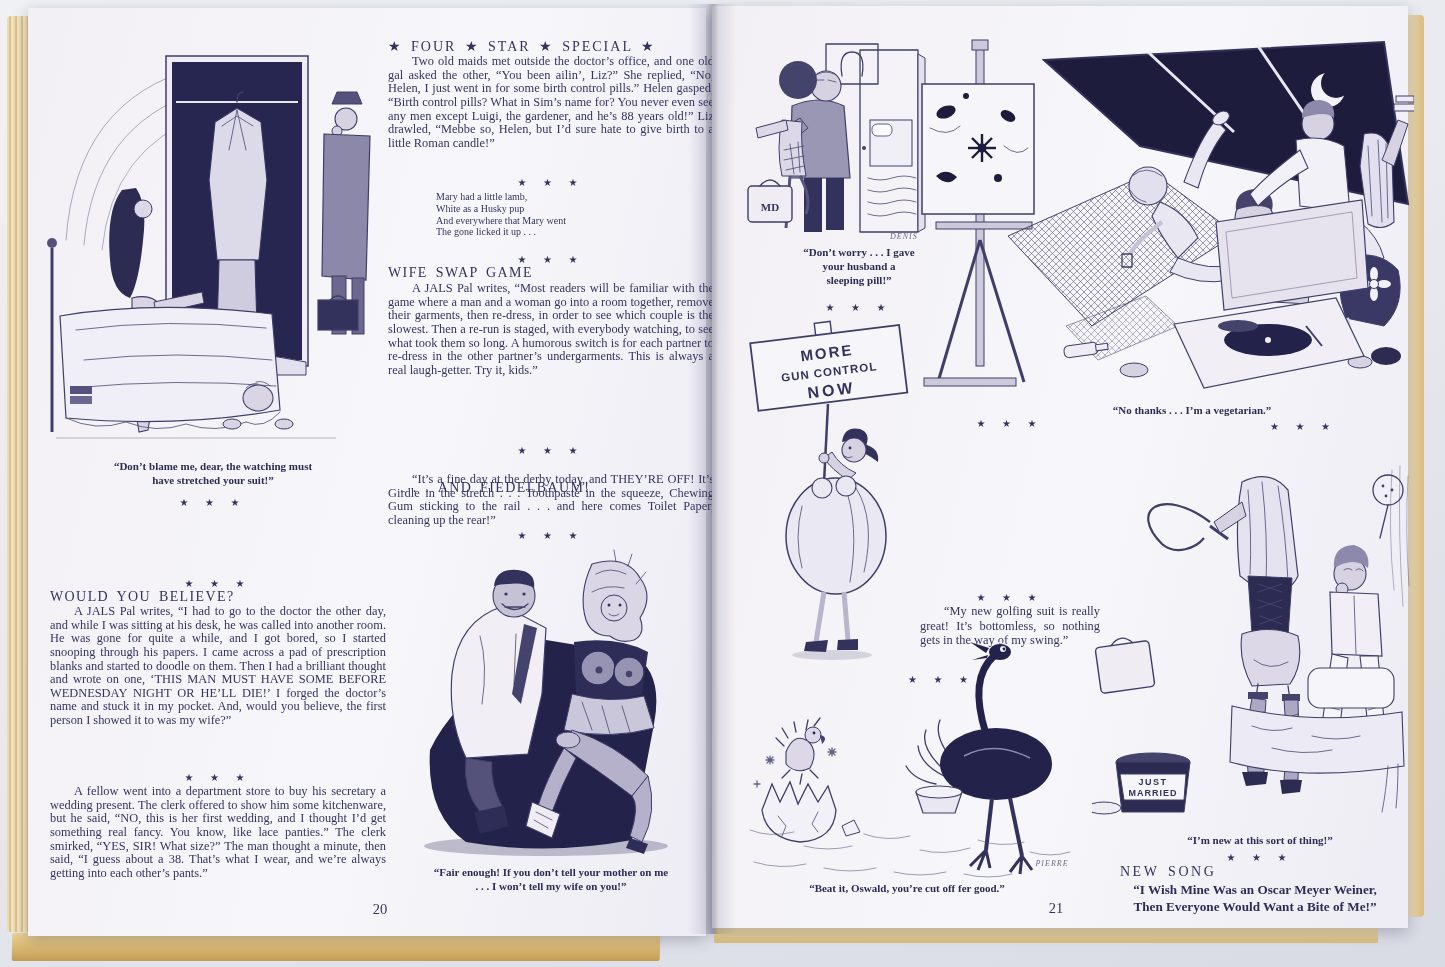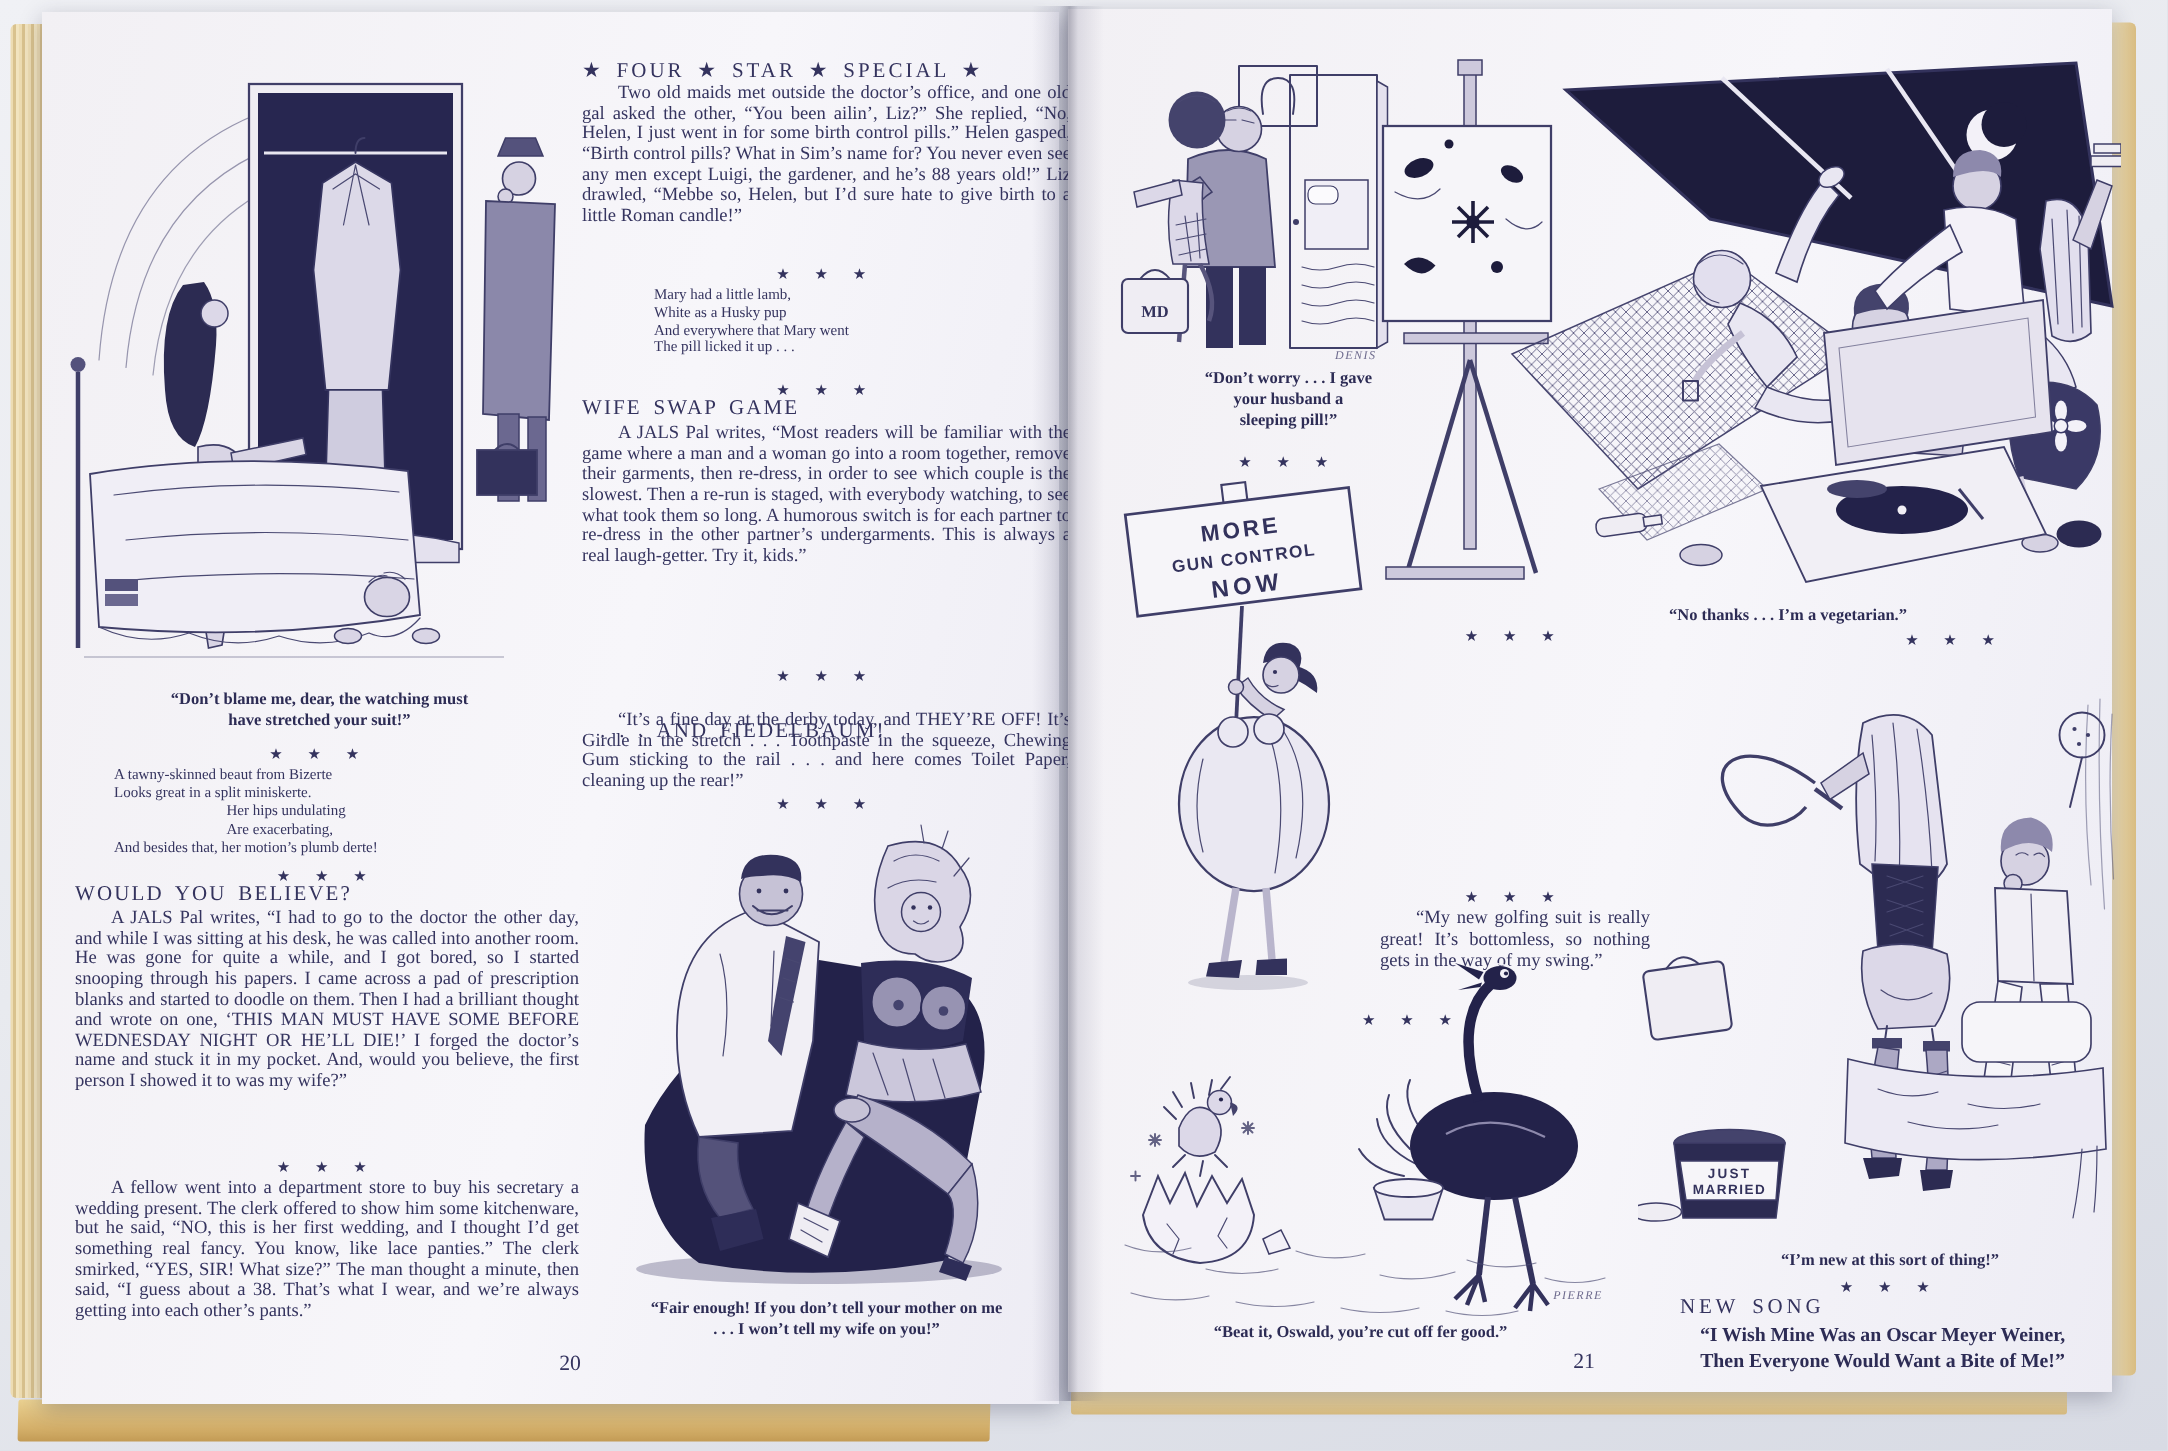--- a/index.html
+++ b/index.html
@@ -82,46 +82,39 @@
       <ellipse cx="248" cy="394" rx="9" ry="5" fill="#d9d5e5" stroke="#3f3e68" stroke-width="1"></ellipse>
       <line x1="20" y1="408" x2="300" y2="408" stroke="#3f3e68" stroke-width=".7" opacity=".5"></line>
     </svg>
 
     <div class="abs caption" style="left:40px;top:452px;width:290px;">
       <div>“Don’t blame me, dear, the watching must</div>
       <div>have stretched your suit!”</div>
     </div>
     <div class="abs stars" style="left:40px;top:489px;width:290px;">★ ★ ★</div>
 
-    <div class="abs poem" style="left:48px;top:503px;width:300px;">
-      <div>A tawny-skinned beaut from Bizerte</div>
-      <div>Looks great in a split miniskerte.</div>
-      <div style="padding-left:75px;">Her hips undulating</div>
-      <div style="padding-left:75px;">Are exacerbating,</div>
-      <div>And besides that, her motion’s plumb derte!</div>
-    </div>
 
     <div class="abs stars" style="left:22px;top:570px;width:336px;">★ ★ ★</div>
     <div class="abs heading" style="left:22px;top:581px;width:336px;">WOULD YOU BELIEVE?</div>
     <div class="abs body-text" style="left:22px;top:597px;width:336px;">A JALS Pal writes, “I had to go to the doctor the other day, and while I was sitting at his desk, he was called into another room. He was gone for quite a while, and I got bored, so I started snooping through his papers. I came across a pad of prescription blanks and started to doodle on them. Then I had a brilliant thought and wrote on one, ‘THIS MAN MUST HAVE SOME BEFORE WEDNESDAY NIGHT OR HE’LL DIE!’ I forged the doctor’s name and stuck it in my pocket. And, would you believe, the first person I showed it to was my wife?”</div>
 
     <div class="abs stars" style="left:22px;top:764px;width:336px;">★ ★ ★</div>
     <div class="abs body-text" style="left:22px;top:777px;width:336px;">A fellow went into a department store to buy his secretary a wedding present. The clerk offered to show him some kitchenware, but he said, “NO, this is her first wedding, and I thought I’d get something real fancy. You know, like lace panties.” The clerk smirked, “YES, SIR! What size?” The man thought a minute, then said, “I guess about a 38. That’s what I wear, and we’re always getting into each other’s pants.”</div>
 
     <div class="abs pagenum" style="left:330px;top:893px;width:44px;">20</div>
 
     <div class="abs heading" style="left:360px;top:30px;width:326px;letter-spacing:2px;">★ FOUR ★ STAR ★ SPECIAL ★</div>
     <div class="abs body-text" style="left:360px;top:47px;width:326px;">Two old maids met outside the doctor’s office, and one old gal asked the other, “You been ailin’, Liz?” She replied, “No, Helen, I just went in for some birth control pills.” Helen gasped, “Birth control pills? What in Sim’s name for? You never even see any men except Luigi, the gardener, and he’s 88 years old!” Liz drawled, “Mebbe so, Helen, but I’d sure hate to give birth to a little Roman candle!”</div>
 
     <div class="abs stars" style="left:360px;top:169px;width:326px;">★ ★ ★</div>
     <div class="abs poem" style="left:408px;top:183px;width:280px;line-height:1.18;">
       <div>Mary had a little lamb,</div>
       <div>White as a Husky pup</div>
       <div>And everywhere that Mary went</div>
-      <div>The pill licked it up . . .</div>
+      <div>The gone licked it up . . .</div>
     </div>
 
     <div class="abs stars" style="left:360px;top:246px;width:326px;">★ ★ ★</div>
     <div class="abs heading" style="left:360px;top:257px;width:326px;">WIFE SWAP GAME</div>
     <div class="abs body-text" style="left:360px;top:274px;width:326px;">A JALS Pal writes, “Most readers will be familiar with the game where a man and a woman go into a room together, remove their garments, then re-dress, in order to see which couple is the slowest. Then a re-run is staged, with everybody watching, to see what took them so long. A humorous switch is for each partner to re-dress in the other partner’s undergarments. This is always a real laugh-getter. Try it, kids.”</div>
 
     <div class="abs stars" style="left:360px;top:437px;width:326px;">★ ★ ★</div>
     <div class="abs heading" style="left:372px;top:448px;width:326px;margin-top:24px;">. . . AND FIEDELBAUM!</div>
     <div class="abs body-text" style="left:360px;top:465px;width:326px;">“It’s a fine day at the derby today, and THEY’RE OFF! It’s Girdle in the stretch . . . Toothpaste in the squeeze, Chewing Gum sticking to the rail . . . and here comes Toilet Paper, cleaning up the rear!”</div>
     <div class="abs stars" style="left:360px;top:522px;width:326px;">★ ★ ★</div>

